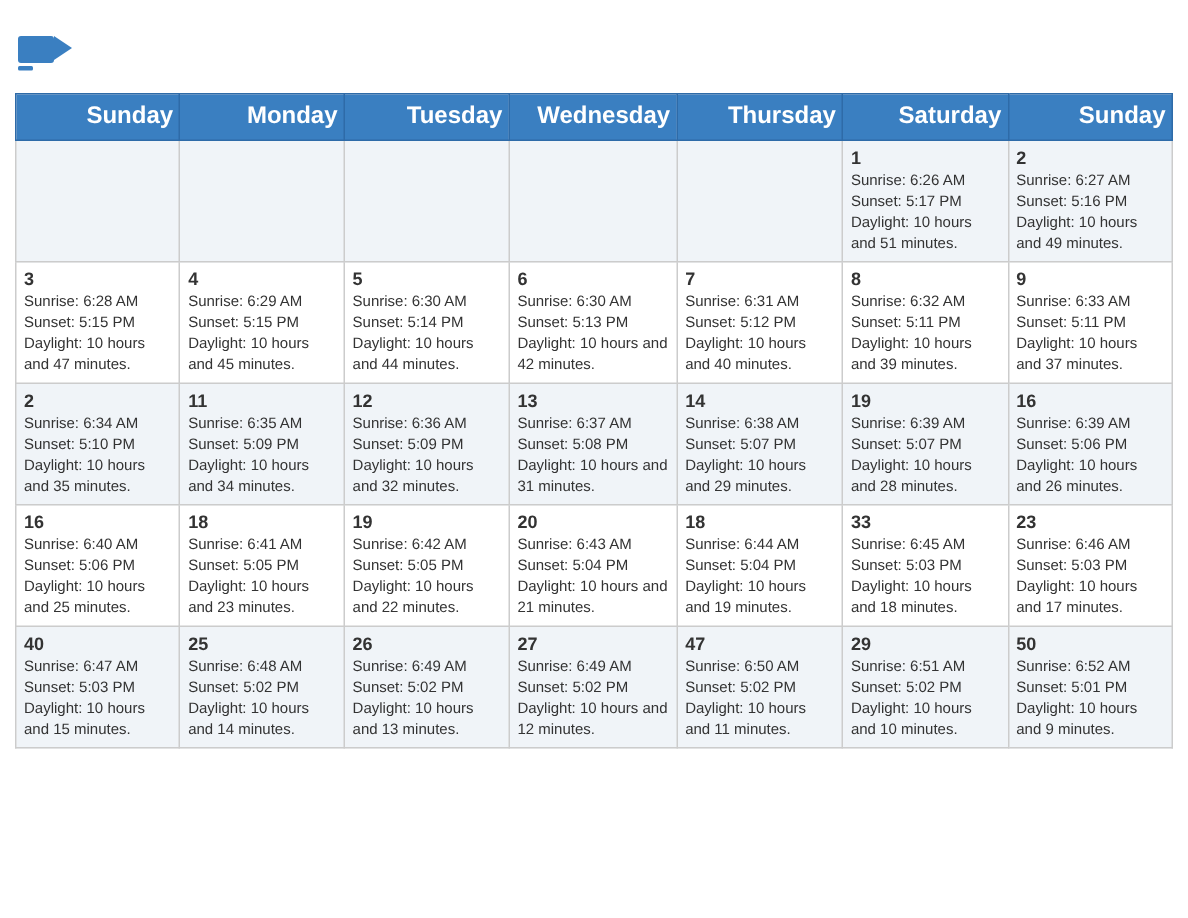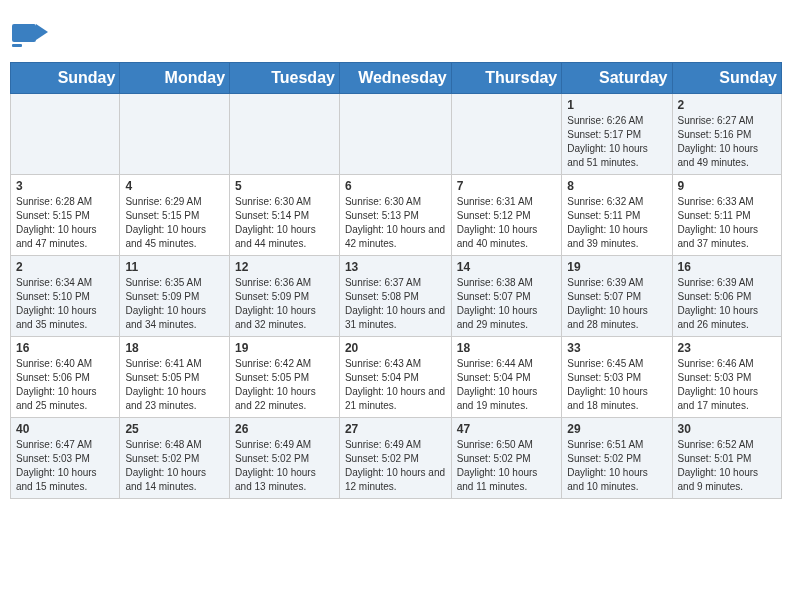--- a/index.html
+++ b/index.html
@@ -244,18 +244,18 @@
         </td>
         <td>
           <span class="day-num">47</span>
           <div class="day-info">Sunrise: 6:50 AM<br>Sunset: 5:02 PM<br>Daylight: 10 hours and 11 minutes.</div>
         </td>
         <td>
           <span class="day-num">29</span>
           <div class="day-info">Sunrise: 6:51 AM<br>Sunset: 5:02 PM<br>Daylight: 10 hours and 10 minutes.</div>
         </td>
         <td>
-          <span class="day-num">30</span>
+          <span class="day-num">50</span>
           <div class="day-info">Sunrise: 6:52 AM<br>Sunset: 5:01 PM<br>Daylight: 10 hours and 9 minutes.</div>
         </td>
       </tr>
     </tbody>
 </table>
 
 </body></html>

